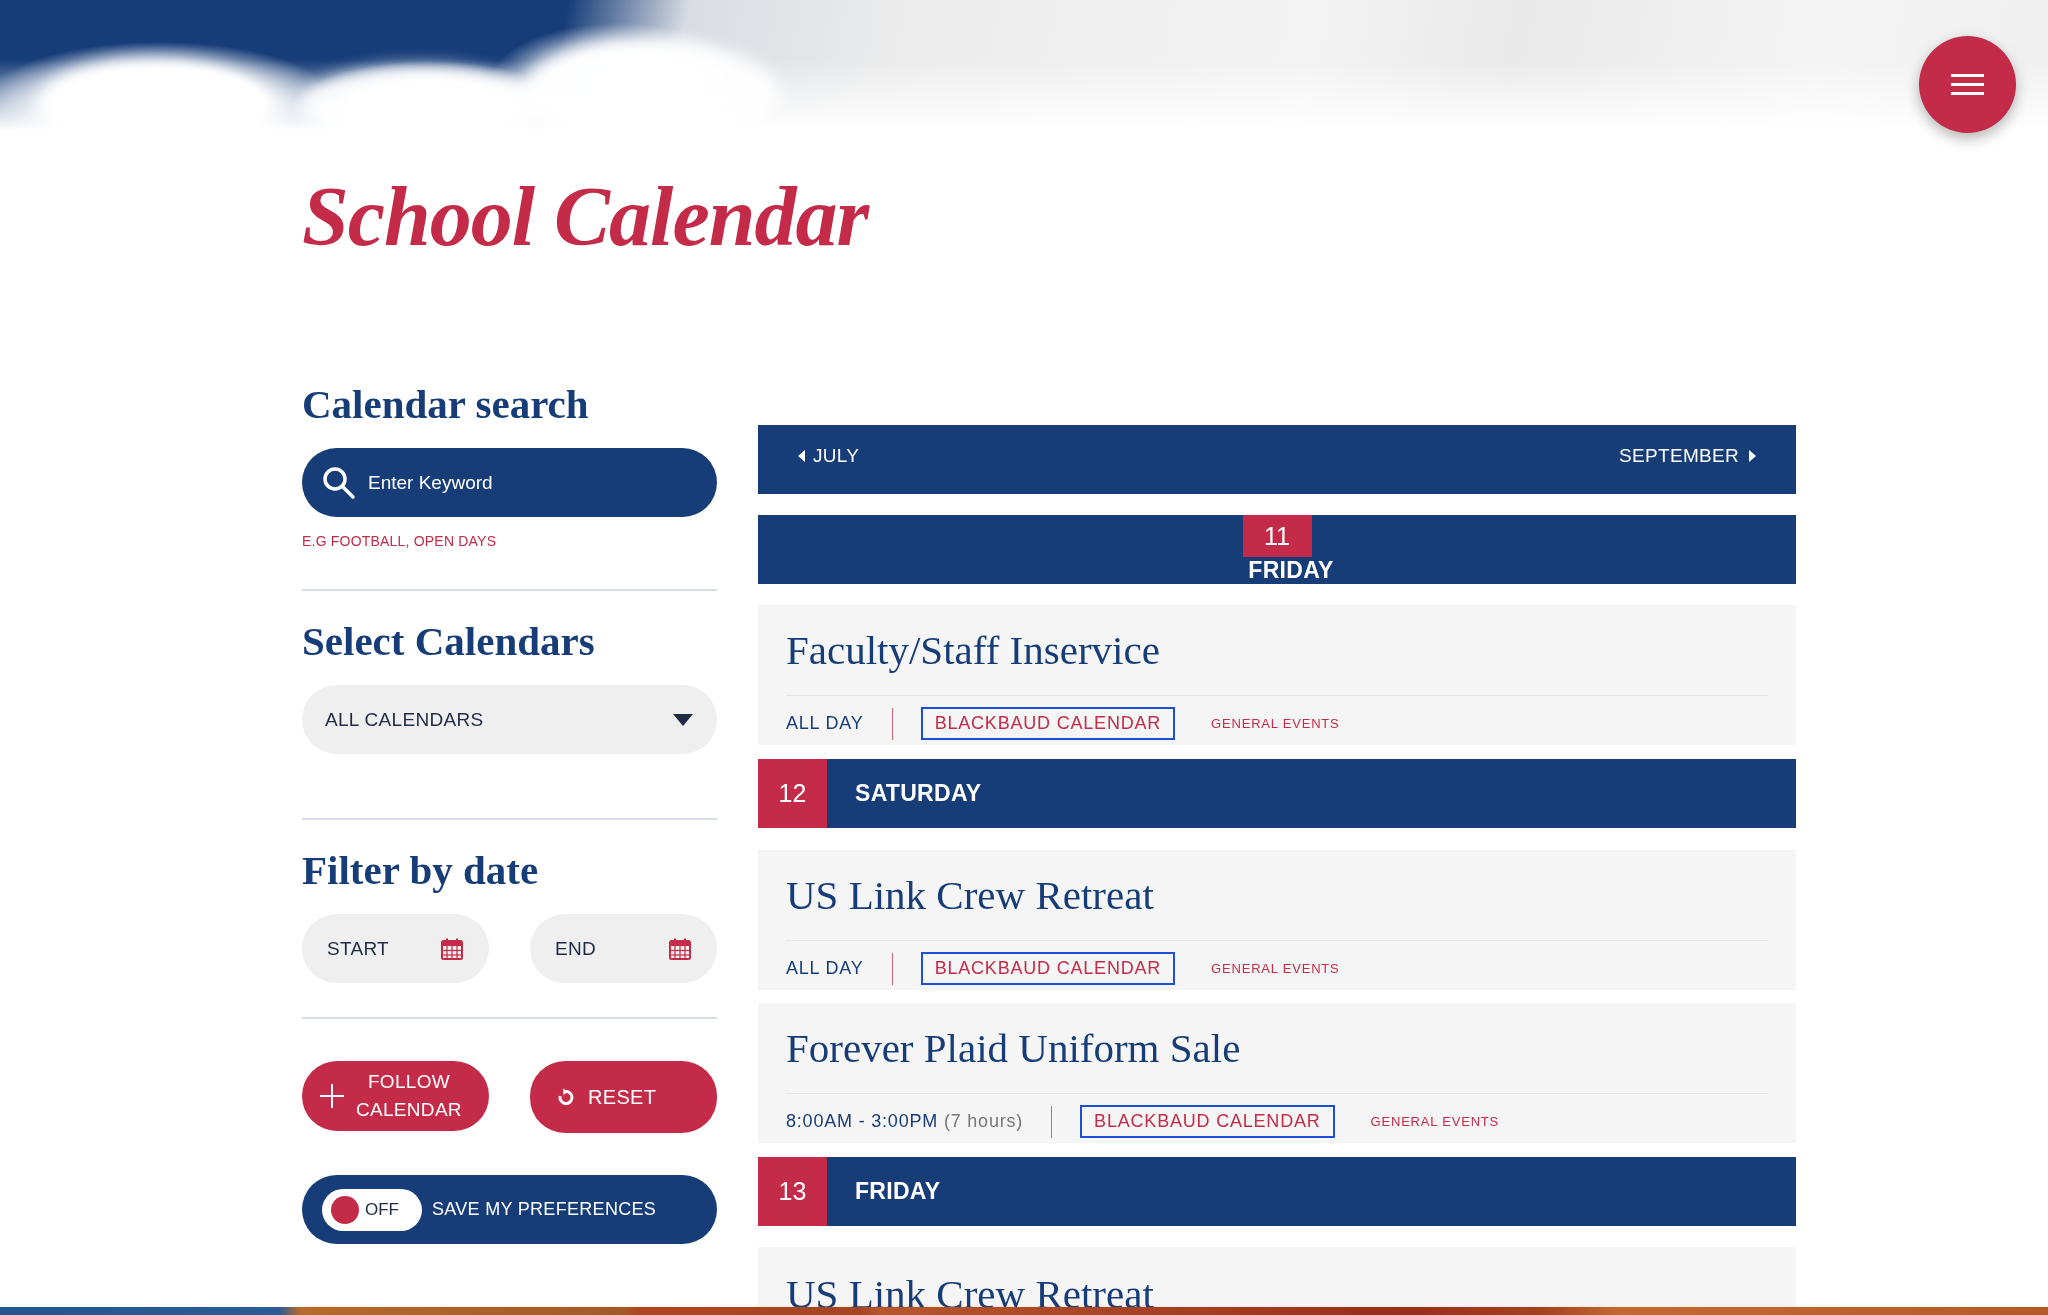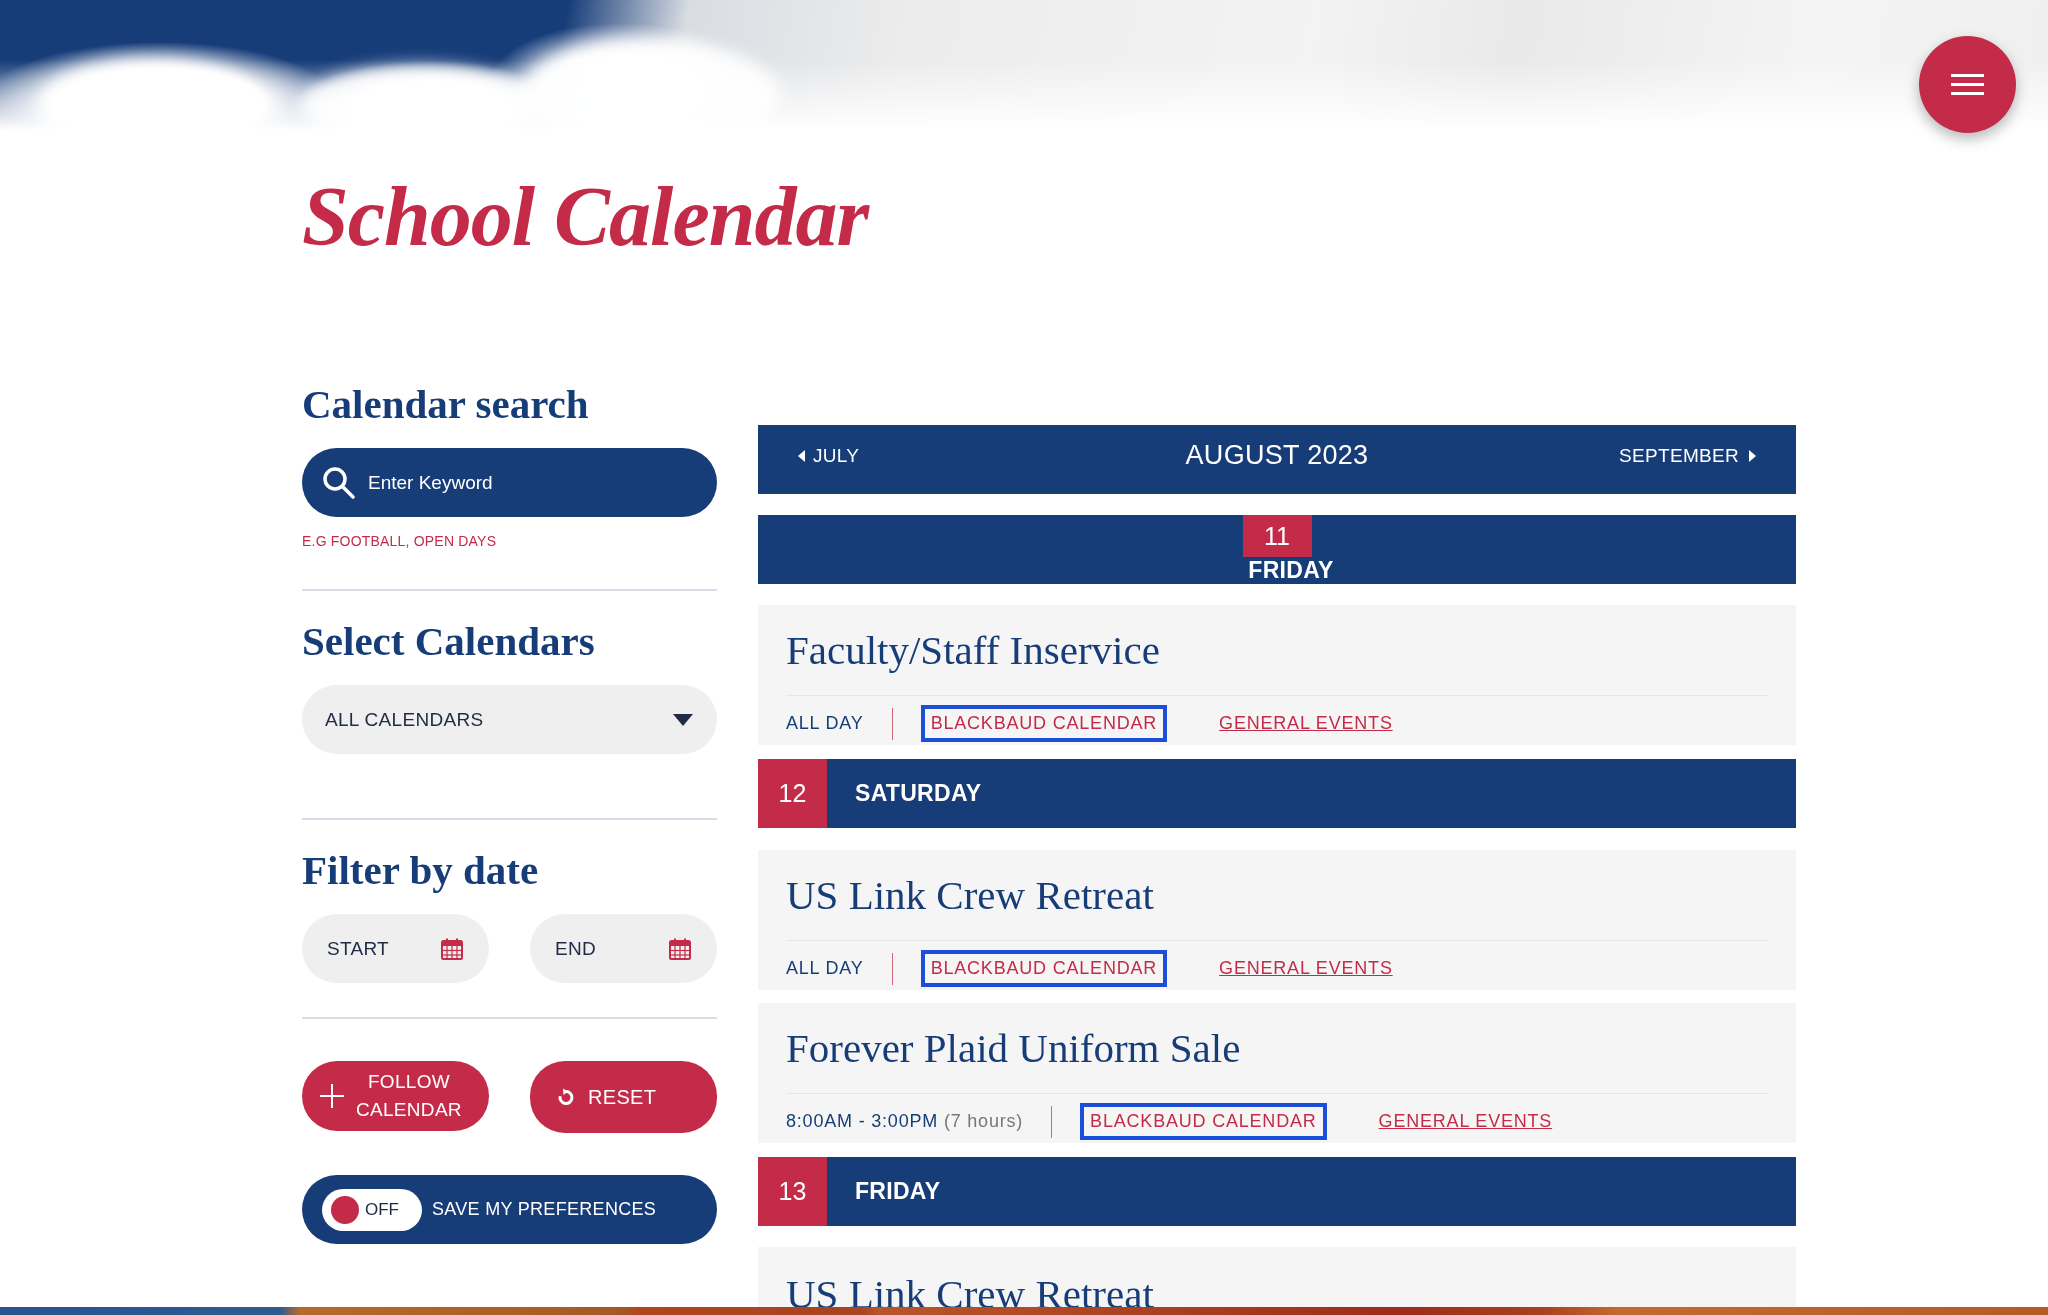--- a/index.html
+++ b/index.html
@@ -139,24 +139,24 @@
   }
   .event .title {
     font-family: "Liberation Serif", serif; font-size: 41px; color: #173d79; line-height: 50px; white-space: nowrap;
   }
   .event .rule { height: 1px; background: #e6e6e6; margin-top: 20px; }
   .event .meta { display: flex; align-items: center; height: 55px; }
   .event .time { font-size: 18px; color: #173d79; letter-spacing: 0.8px; }
   .event .time .dur { color: #777777; }
   .event .sep { width: 1px; height: 32px; background: #c32b48; margin: 0 28px 0 28px; opacity: 0.7; }
   .event .tag-box {
-    border: 4px solid #1d4ed8; color: #c32b48; font-size: 18px; letter-spacing: 0.8px;
-    padding: 4px 6px; cursor: pointer;
-  }
-  .event .tag { margin-left: 52px; color: #c32b48; font-size: 18px; letter-spacing: 0.8px; cursor: pointer; text-decoration: underline; }
+    border: 2px solid #1d4ed8; color: #c32b48; font-size: 18px; letter-spacing: 0.8px;
+    padding: 4px 12px; cursor: pointer;
+  }
+  .event .tag { margin-left: 36px; color: #c32b48; font-size: 13px; letter-spacing: 0.8px; cursor: pointer; }
 
   .footer-band {
     position: absolute; left: 0; top: 1307px; width: 2048px; height: 8px;
     background: linear-gradient(90deg, #24558d 0px, #2b5c92 280px, #b86a2a 300px, #a55a24 620px, #b04520 640px, #a84420 860px, #b8562a 880px, #9c2d1a 1400px, #a8401f 1540px, #c46a30 1620px, #b65a28 2048px);
   }
 </style>
 </head>
 <body>
 
 <div class="hero">
@@ -255,21 +255,20 @@
     <span class="label">SAVE MY PREFERENCES</span>
   </div>
 </aside>
 
 <main class="calendar">
   <div class="month-bar">
     <div class="nav">
       <span class="tri-left"></span>
       <span>JULY</span>
     </div>
-    <div class="current">AUGUST 2023</div>
     <div class="nav">
       <span>SEPTEMBER</span>
       <span class="tri-right"></span>
     </div>
   </div>
 
   <div class="day-bar" style="margin-top:21px;flex-direction:column;">
     <div class="num">11</div>
     <div class="dow">FRIDAY</div>
   </div>

